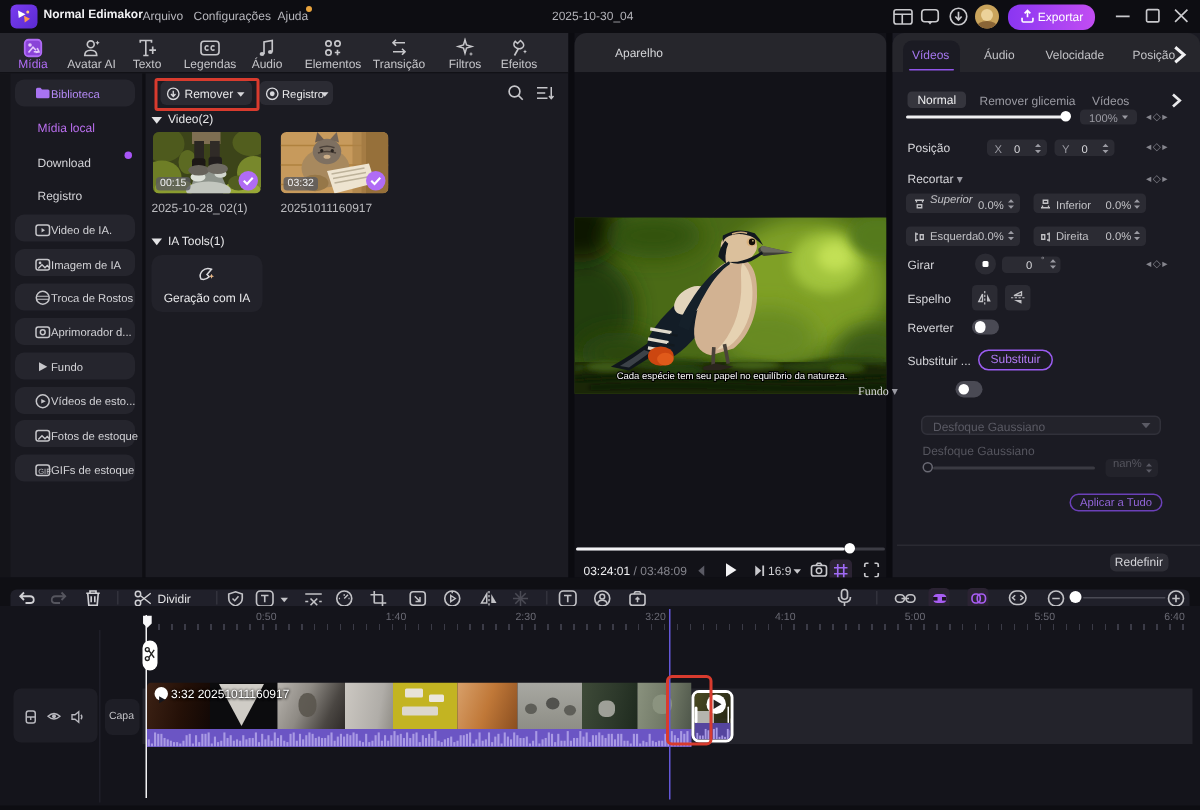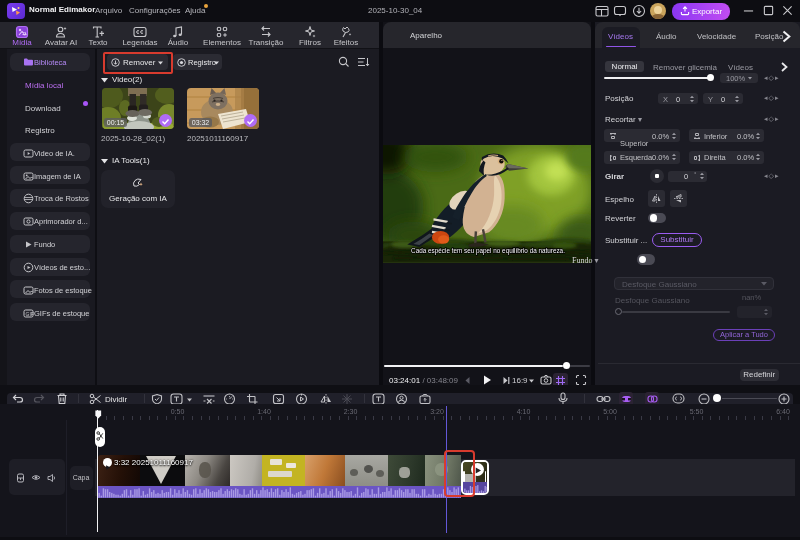--- a/index.html
+++ b/index.html
@@ -446,21 +446,21 @@
     </svg>
 <div class="kf" style="left:764px;top:94px;">◂◇▸</div>
 
 <div class="txt" style="left:605px;top:115px;color:#d6d6da;">Recortar <span style="color:#9a9aa2;">▾</span></div>
 <div class="kf" style="left:764px;top:115px;">◂◇▸</div>
 
 <div class="ibox" style="left:604px;top:129px;width:75.5px;height:13px;"></div>
 <svg class="abs" style="left:609px;top:132px;" width="8" height="8" viewBox="0 0 8 8">
       <path d="M1 1.5 H7 M2 1.5 V3 M6 1.5 V3 M2.5 4.5 H5.5 V6.5 H2.5 Z" fill="none" stroke="#c2c2c6" stroke-width=".9"></path>
     </svg>
-<div class="txt" style="left:620px;top:139px;font-size:7.5px;color:#c2c2c6;">Superior</div>
+<div class="txt" style="left:620px;top:128px;font-size:7.5px;color:#c2c2c6;font-style:italic;">Superior</div>
 <div class="txt" style="left:652px;top:131.5px;font-size:7.5px;color:#c2c2c6;">0.0%</div>
 <svg class="abs" style="left:671px;top:131.5px;" width="6" height="8" viewBox="0 0 6 8">
       <path d="M1 3 L3 .8 L5 3 Z M1 5 L3 7.2 L5 5 Z" fill="#9a9aa2"></path>
     </svg>
 <div class="ibox" style="left:688.5px;top:129px;width:75.5px;height:13px;"></div>
 <svg class="abs" style="left:693px;top:132px;" width="8" height="8" viewBox="0 0 8 8">
       <path d="M1 6.5 H7 M2 6.5 V5 M6 6.5 V5 M2.5 1.5 H5.5 V3.5 H2.5 Z" fill="none" stroke="#c2c2c6" stroke-width=".9"></path>
     </svg>
 <div class="txt" style="left:704px;top:131.5px;font-size:7.5px;color:#c2c2c6;">Inferior</div>
 <div class="txt" style="left:737px;top:131.5px;font-size:7.5px;color:#c2c2c6;">0.0%</div>
@@ -479,21 +479,21 @@
 <div class="ibox" style="left:688.5px;top:150.5px;width:75.5px;height:13px;"></div>
 <svg class="abs" style="left:693px;top:153.5px;" width="8" height="8" viewBox="0 0 8 8">
       <path d="M6.5 1 V7 M6.5 2 H5 M6.5 6 H5 M1.5 2.5 H3.5 V5.5 H1.5 Z" fill="none" stroke="#c2c2c6" stroke-width=".9"></path>
     </svg>
 <div class="txt" style="left:704px;top:153px;font-size:7.5px;color:#c2c2c6;">Direita</div>
 <div class="txt" style="left:737px;top:153px;font-size:7.5px;color:#c2c2c6;">0.0%</div>
 <svg class="abs" style="left:755px;top:153px;" width="6" height="8" viewBox="0 0 6 8">
       <path d="M1 3 L3 .8 L5 3 Z M1 5 L3 7.2 L5 5 Z" fill="#9a9aa2"></path>
     </svg>
 
-<div class="txt" style="left:605px;top:172px;color:#d6d6da;font-weight:bold;">Girar</div>
+<div class="txt" style="left:605px;top:172px;color:#d6d6da;">Girar</div>
 <div class="abs" style="left:650px;top:169px;width:14px;height:14px;border-radius:50%;background:#2b2b33;"></div>
 <div class="abs" style="left:655px;top:174px;width:4px;height:4px;background:#fff;border-radius:1px;"></div>
 <div class="ibox" style="left:668px;top:170.5px;width:39px;height:11px;"></div>
 <div class="txt" style="left:684px;top:172px;font-size:7.5px;color:#d6d6da;">0</div>
 <div class="txt" style="left:694px;top:171px;font-size:6px;color:#9a9aa2;">°</div>
 <svg class="abs" style="left:699px;top:172px;" width="6" height="8" viewBox="0 0 6 8">
       <path d="M1 3 L3 .8 L5 3 Z M1 5 L3 7.2 L5 5 Z" fill="#9a9aa2"></path>
     </svg>
 <div class="kf" style="left:764px;top:172px;">◂◇▸</div>
 
@@ -524,21 +524,21 @@
 
 <div class="abs" style="left:614px;top:276.8px;width:160px;height:13px;background:#23232b;border:1px solid #31313a;border-radius:4px;"></div>
 <div class="txt" style="left:622px;top:279.5px;color:#5a5a64;">Desfoque Gaussiano</div>
 <svg class="abs" style="left:760px;top:281px;" width="8" height="6" viewBox="0 0 8 6">
       <path d="M1 1 L4 4.5 L7 1 Z" fill="#5a5a64"></path>
     </svg>
 <div class="txt" style="left:615px;top:296px;color:#55555e;">Desfoque Gaussiano</div>
 <div class="abs" style="left:622px;top:310.5px;width:108px;height:2px;background:#3a3a42;border-radius:1px;"></div>
 <div class="abs" style="left:615px;top:308px;width:7px;height:7px;border-radius:50%;border:1.5px solid #6a6a74;background:#1b1b23;"></div>
 <div class="ibox" style="left:737px;top:305.5px;width:35px;height:12px;background:#23232b;"></div>
-<div class="txt" style="left:742px;top:293px;font-size:7.5px;color:#55555e;">nan%</div>
+<div class="txt" style="left:742px;top:304px;font-size:7.5px;color:#55555e;">nan%</div>
 <svg class="abs" style="left:763px;top:307.5px;" width="6" height="8" viewBox="0 0 6 8">
       <path d="M1 3 L3 .8 L5 3 Z M1 5 L3 7.2 L5 5 Z" fill="#5a5a64"></path>
     </svg>
 <div class="abs" style="left:713px;top:329px;width:62px;height:11.5px;border:1px solid #6b40b8;border-radius:6px;color:#9265d8;font-size:7.5px;text-align:center;line-height:10.5px;">Aplicar a Tudo</div>
 
 <div class="abs" style="left:598px;top:362.5px;width:202px;height:1px;background:#2a2a32;"></div>
 <div class="abs" style="left:740px;top:369px;width:38.5px;height:12px;background:#2e2e36;border-radius:4px;color:#d6d6da;font-size:8px;text-align:center;line-height:12px;">Redefinir</div>
 
 <div class="abs" style="left:0;top:385px;width:800px;height:21.5px;background:#0f0f14;"></div>
 <div class="abs" style="left:7px;top:393px;width:786px;height:17.5px;border-radius:4px;background:#20202a;"></div>

